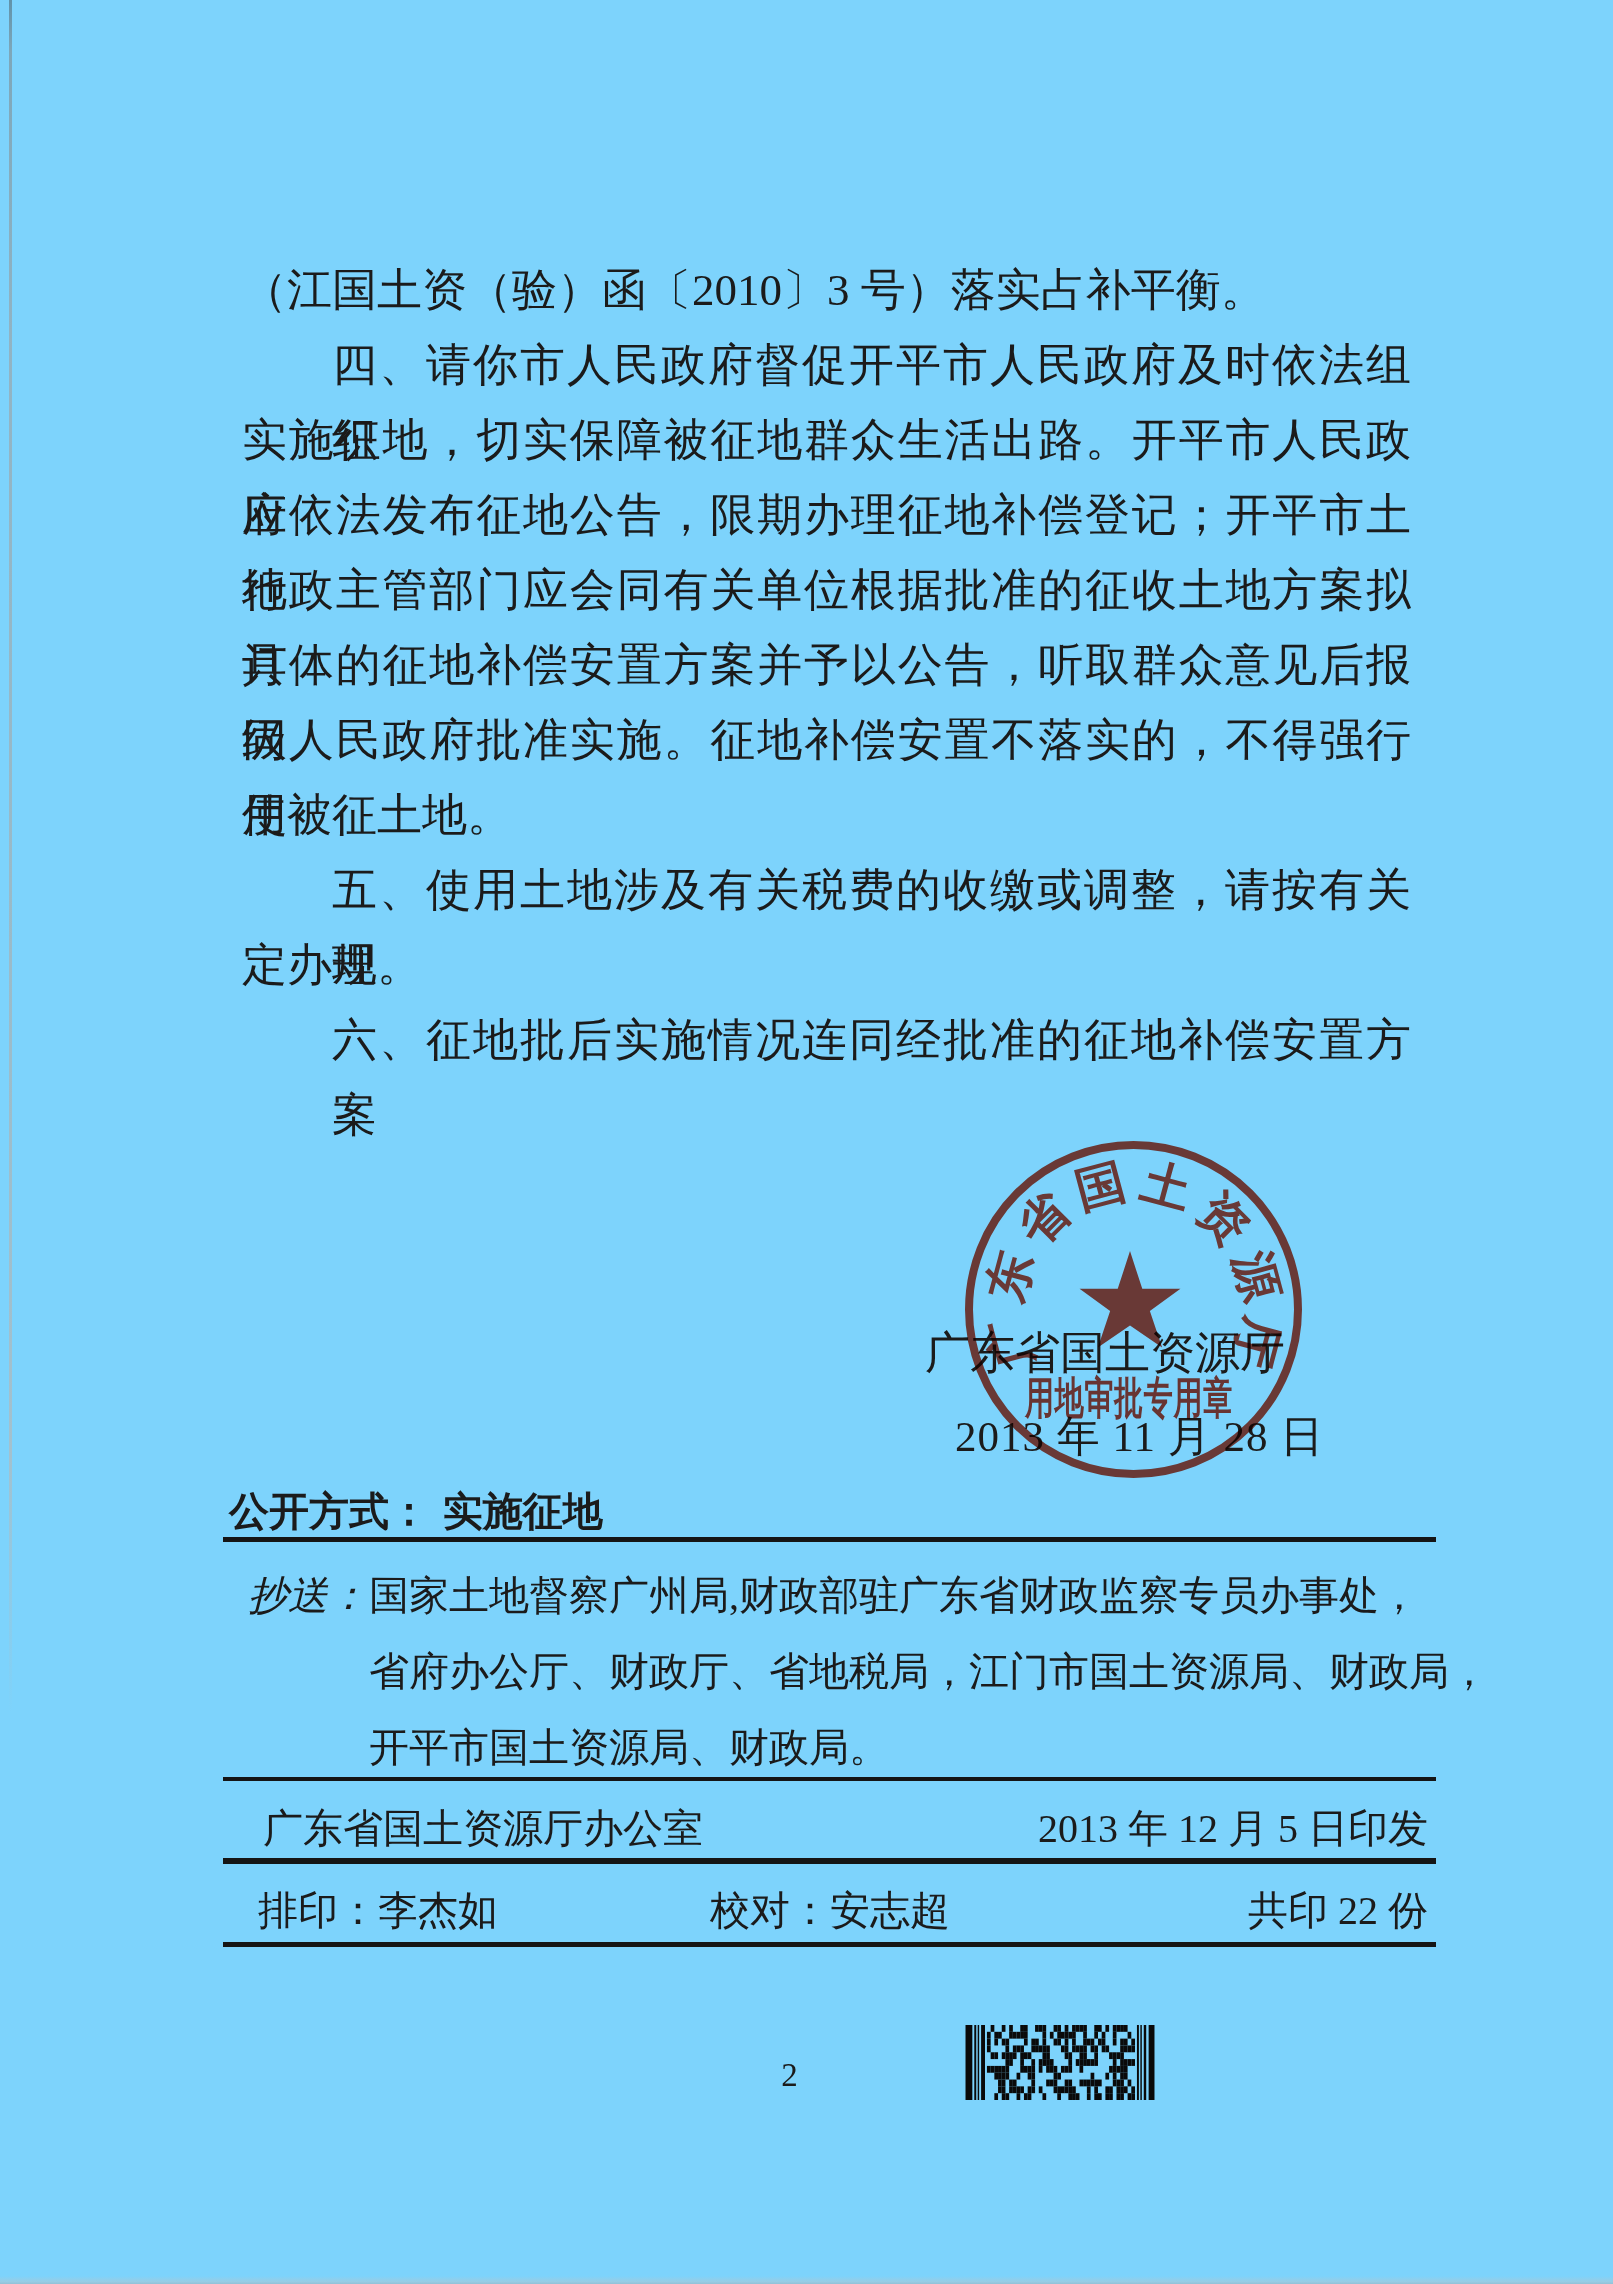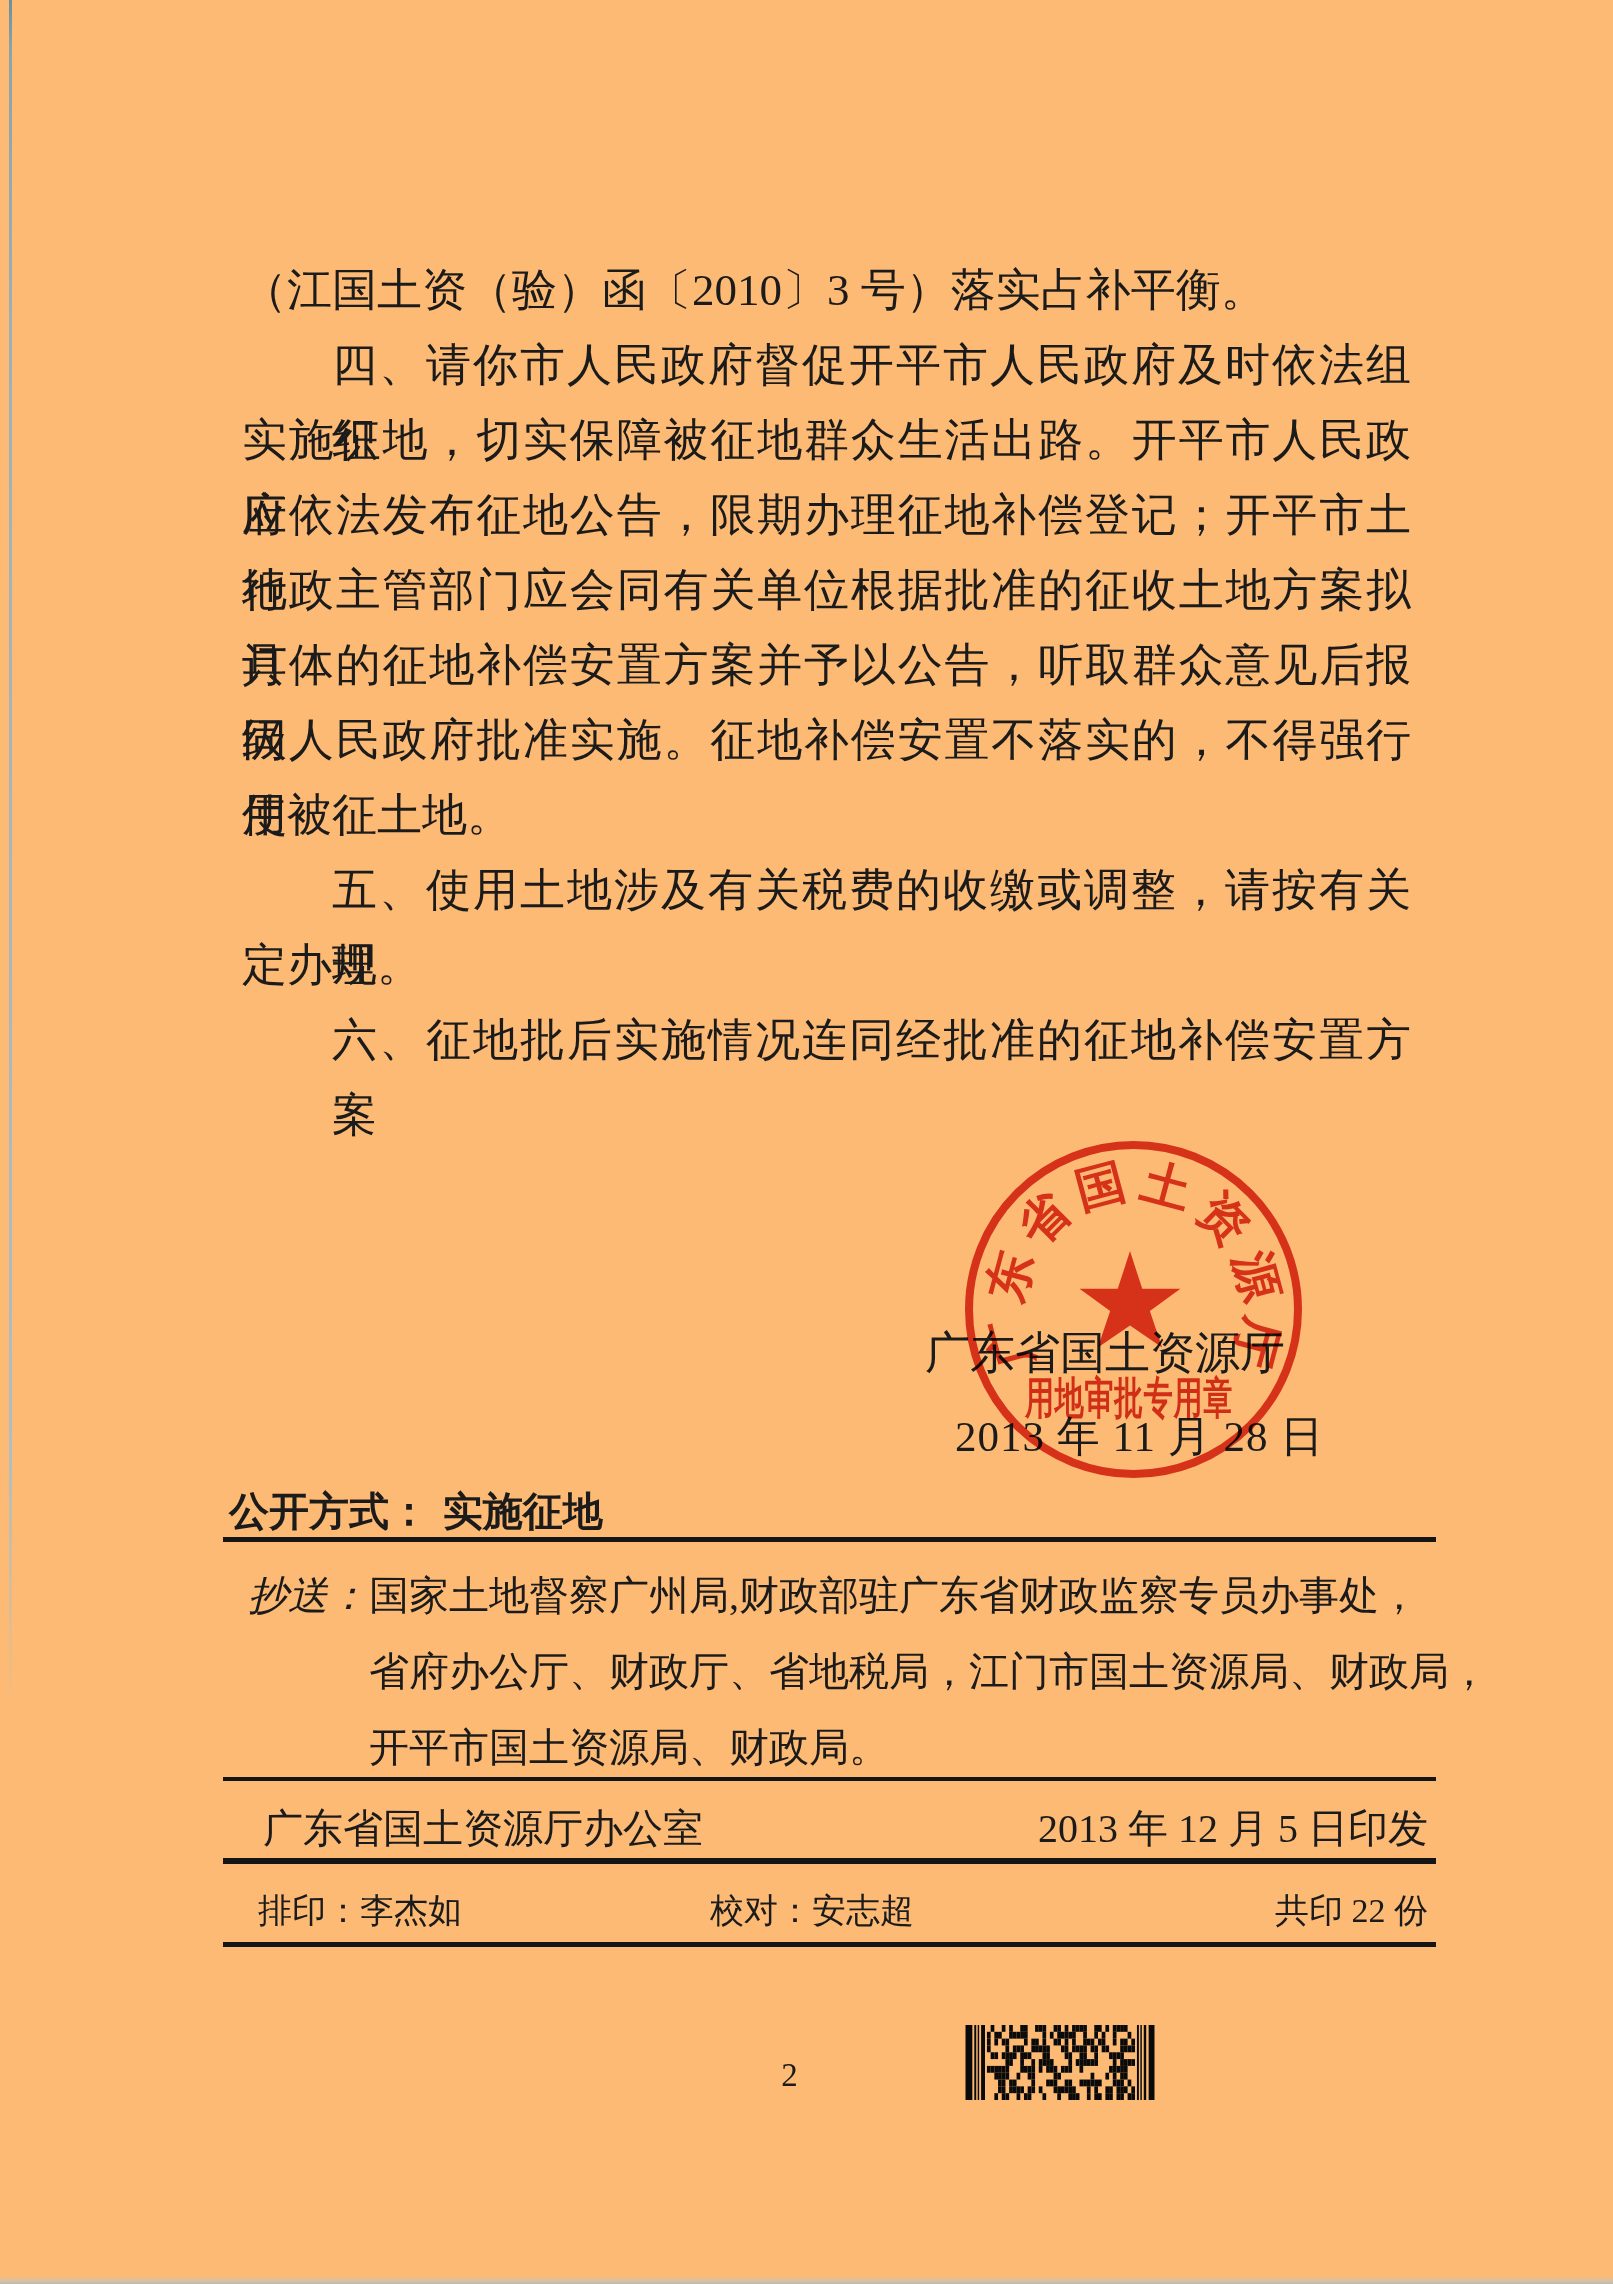--- a/index.html
+++ b/index.html
@@ -1,20 +1,20 @@
 <!DOCTYPE html>
 <html><head>
 <meta charset="utf-8">
 <style>
   html,body{margin:0;padding:0;background:#e8e8e8;}
   .page{
     position:relative;
     width:1613px;height:2285px;
     margin:0 auto;
-    background:#fdba74;
+    background:#7dd3fc;
     overflow:hidden;
     font-family:"Liberation Serif","DejaVu Serif",serif;
     color:#1b1b1b;
   }
   
   .scan-left{
     position:absolute;left:8.8px;top:0;width:2.9px;height:1713px;
     background:linear-gradient(to bottom,#5d8ba0 0%,#7da2b2 3%,#93b0bd 20%,#9db8c3 55%,#a7bfc9 85%,rgba(167,191,201,0) 100%);
     opacity:.9;
   }
@@ -81,21 +81,21 @@
   .issuer-row{
     position:absolute;left:263px;top:1806px;width:1165px;height:45px;line-height:45px;
     font-size:40px;
     text-align:center;
   }
   .issuer-office{position:absolute;left:0;top:0;white-space:nowrap;}
   .issuer-date{position:absolute;right:0;top:0;white-space:nowrap;}
   
   .print-row{
     position:absolute;left:258px;top:1888px;width:1170px;height:45px;line-height:45px;
-    font-size:34px;
+    font-size:40px;
   }
   .print-typesetter{position:absolute;left:0;top:0;white-space:nowrap;}
   .print-proofreader{position:absolute;left:452px;top:0;white-space:nowrap;}
   .print-copies{position:absolute;right:0;top:0;white-space:nowrap;}
   
   .page-number{
     position:absolute;left:770px;top:2054px;width:39px;height:43px;line-height:43px;
     text-align:center;font-size:33px;
   }
   

